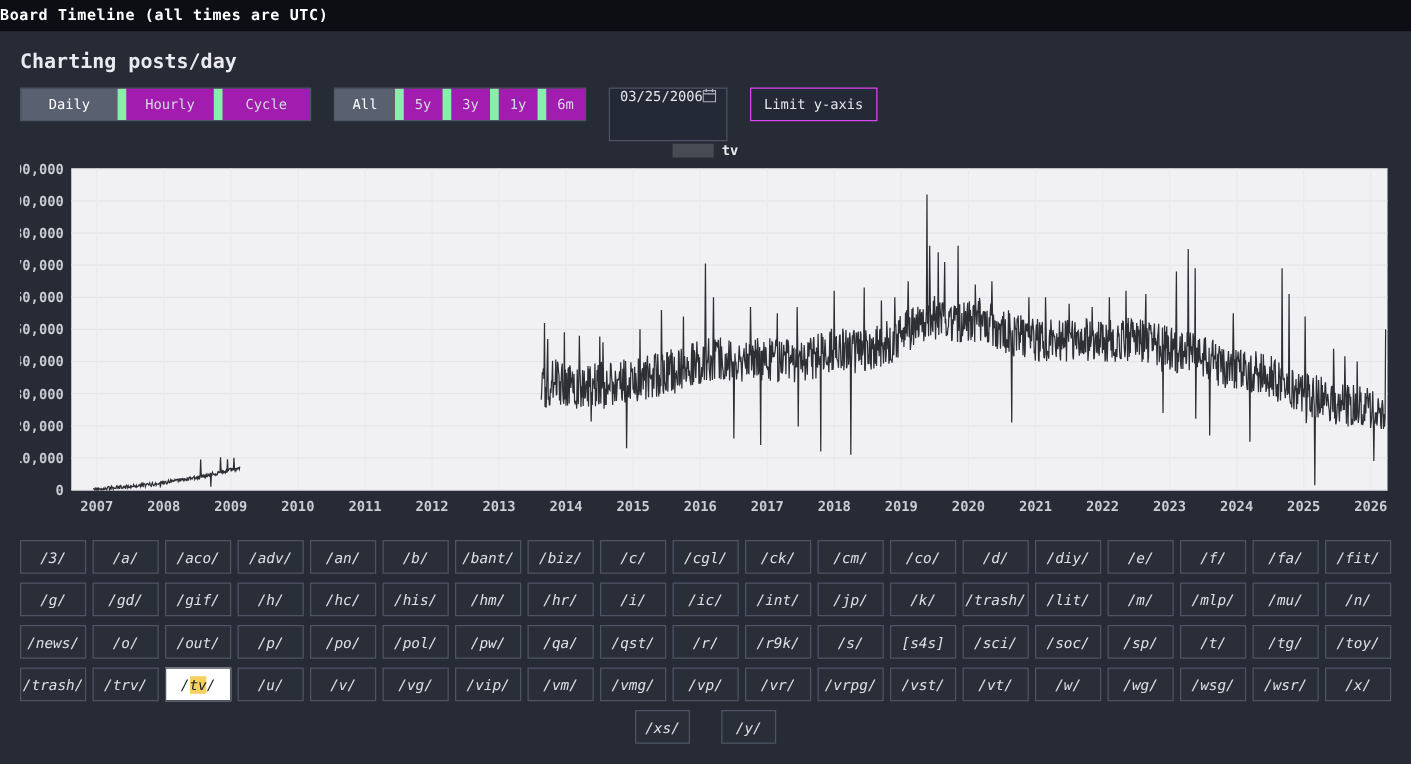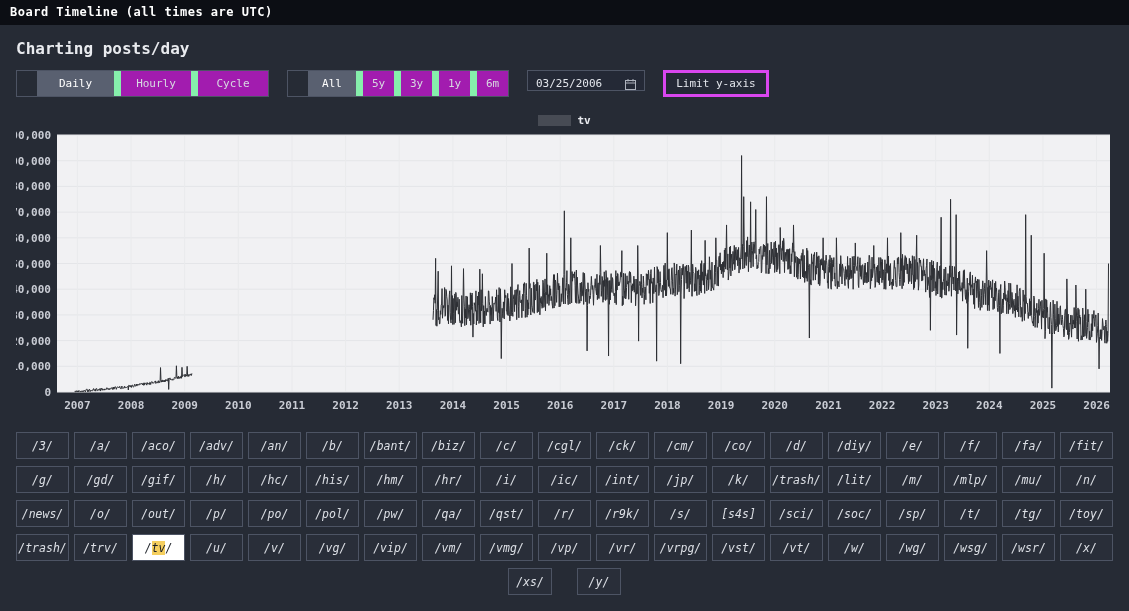--- a/index.html
+++ b/index.html
@@ -5,42 +5,42 @@
   * { box-sizing: border-box; margin: 0; padding: 0; }
   html,body { width: 1129px; height: 611px; }
   body {
     background: #262b35;
     font-family: "DejaVu Sans Mono", monospace;
     overflow: hidden;
   }
   .topbar {
     height: 25px; background: #0c0e14; color: #ffffff;
     font-size: 12px; font-weight: bold; line-height: 25px;
-    padding-left: 10px; letter-spacing: 0.5px;
+    letter-spacing: 0.5px;
   }
   .content { padding: 0 16px; }
   .heading { margin-top: 14px; font-size: 16px; font-weight: bold; color: #e9ebef; }
   .controls { display: flex; gap: 18px; margin-top: 12px; height: 27px; align-items: stretch; }
-  .seg-group { display: flex; border: 1px solid #4d5464; height: 27px; padding-left: 20px; }
+  .seg-group { display: flex; border: 1px solid #4d5464; height: 27px; }
   .seg-btn {
     background: #a21caf; color: #d7dae1; border: none; border-left: 7px solid #86efac;
     font-family: "DejaVu Sans Mono", monospace; font-size: 11px; cursor: pointer;
   }
   .seg-btn:first-child { border-left: none; }
   .seg-btn.active { background: #596070; color: #ffffff; }
   #mode-group .seg-btn { width: 77px; }
   #range-group .seg-btn { width: 38px; }
   #range-group .seg-btn:first-child { width: 48px; }
   .date-field {
-    display: flex; align-items: flex-end; gap: 23px;
+    display: flex; align-items: flex-start; gap: 0;
     border: 1px solid #4d5464; background: #242936; color: #e3e6ec;
-    font-size: 11px; padding: 0 8px; height: 21px; cursor: pointer;
+    font-size: 11px; padding: 0 8px; height: 43px; cursor: pointer;
   }
   .limit-btn {
-    border: 3px solid #d946ef; background: #242936; color: #e3e6ec;
+    border: 1px solid #d946ef; background: #242936; color: #e3e6ec;
     font-family: "DejaVu Sans Mono", monospace; font-size: 11px;
     padding: 0 10px; height: 27px; cursor: pointer;
   }
   .legend { display: flex; justify-content: center; align-items: center; gap: 6px; margin-top: 17px; height: 12px; cursor: pointer; }
   .legend-swatch { width: 33px; height: 11px; background: #474b54; display: inline-block; }
   .legend-label { font-size: 11px; font-weight: bold; color: #e9ebef; }
   #chart-svg { display: block; margin-top: 3px; }
   .boards { margin-top: 16px; }
   .board-row { display: flex; gap: 5px; margin-top: 7px; }
   .board-row:first-child { margin-top: 0; }

